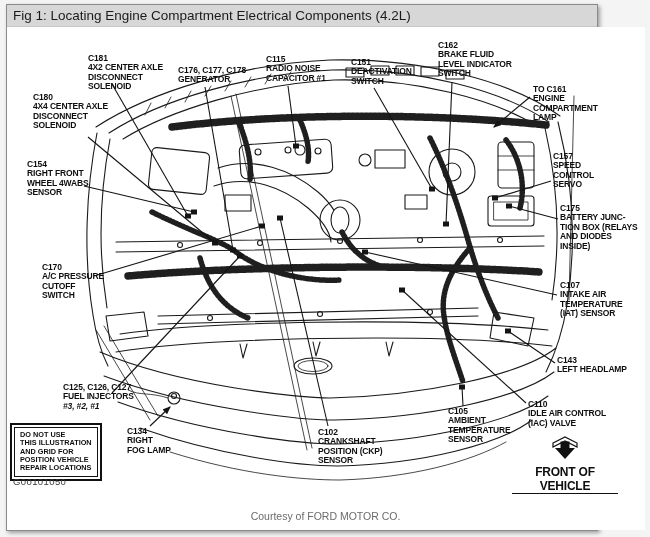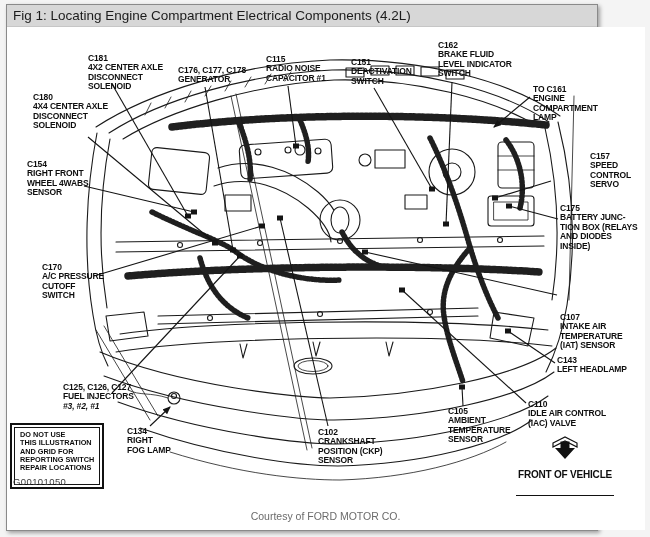--- a/index.html
+++ b/index.html
@@ -10,26 +10,26 @@
   #titlebar{height:22px;background:#d7d7d7;display:flex;align-items:center;
             padding:0 6px;font-size:13.5px;color:#1b1b1b;border-bottom:1px solid #c6c6c6}
   #content{position:relative;width:638px;height:503px;background:#fff;overflow:hidden}
   #diagram-svg{position:absolute;left:0;top:0;display:block}
   #callout-layer{position:absolute;left:0;top:0;width:100%;height:100%}
   .callout{position:absolute;font-size:8.5px;font-weight:bold;line-height:9.4px;
            letter-spacing:-.15px;color:#0e0e0e;white-space:nowrap}
   .leader{stroke:#141414;stroke-width:1.1;fill:none}
   #notice-box{position:absolute;left:7px;top:400px;background:#fff;color:#0e0e0e;
               border:1px solid #111;outline:2px solid #111;outline-offset:2px;
-              padding:3px 5px 12px;font-size:7.3px;font-weight:bold;line-height:8.3px}
+              padding:3px 5px 4px;font-size:7.3px;font-weight:bold;line-height:8.3px}
   #figure-code{position:absolute;left:6px;top:449px;font-size:9.5px;color:#3a3a3a;letter-spacing:.4px}
   #credit{position:absolute;left:0;right:1px;bottom:8px;text-align:center;font-size:10.5px;color:#6b6b6b}
   #front-marker{position:absolute;left:505px;top:409px;width:106px;text-align:center}
-  #front-label{display:inline-block;font-size:10px;font-weight:bold;letter-spacing:-.2px;
-               color:#0e0e0e;border-bottom:1.6px solid #111;padding:1px 2px 15px}
+  #front-label{display:inline-block;font-size:12px;font-weight:bold;letter-spacing:-.2px;
+               color:#0e0e0e;border-bottom:1.6px solid #111;padding:1px 2px 0}
   .art{fill:none;stroke:#1a1a1a;stroke-width:1.1;stroke-linecap:round;stroke-linejoin:round}
   .tube{fill:none;stroke:#1f1f1f;stroke-width:5.5;stroke-dasharray:1.8 1.9}
   .band{fill:none;stroke:#1f1f1f;stroke-width:7.5;stroke-dasharray:2 2.4}
   .thin{stroke-width:.8}
 </style>
 </head>
 <body>
 
 <div id="frame">
   <div id="titlebar">
@@ -196,34 +196,34 @@
           <div>BRAKE FLUID</div>
           <div>LEVEL INDICATOR</div>
           <div>SWITCH</div>
         </div>
         <div class="callout" style="left: 526px; top: 58px;">
           <div>TO C161</div>
           <div>ENGINE</div>
           <div>COMPARTMENT</div>
           <div>LAMP</div>
         </div>
-        <div class="callout" style="left: 546px; top: 125px; margin-left: 37px;">
+        <div class="callout" style="left: 546px; top: 125px;">
           <div>C157</div>
           <div>SPEED</div>
           <div>CONTROL</div>
           <div>SERVO</div>
         </div>
         <div class="callout" style="left: 553px; top: 177px;">
           <div>C175</div>
           <div>BATTERY JUNC-</div>
           <div>TION BOX (RELAYS</div>
           <div>AND DIODES</div>
           <div>INSIDE)</div>
         </div>
-        <div class="callout" style="left: 553px; top: 254px; margin-top: 32px;">
+        <div class="callout" style="left: 553px; top: 254px;">
           <div>C107</div>
           <div>INTAKE AIR</div>
           <div>TEMPERATURE</div>
           <div>(IAT) SENSOR</div>
         </div>
         <div class="callout" style="left: 550px; top: 329px;">
           <div>C143</div>
           <div>LEFT HEADLAMP</div>
         </div>
         <div class="callout" style="left: 521px; top: 373px;">
@@ -264,21 +264,21 @@
           <div>RIGHT FRONT</div>
           <div>WHEEL 4WABS</div>
           <div>SENSOR</div>
         </div>
       </div>
 
     <div id="notice-box">
         <div>DO NOT USE</div>
         <div>THIS  ILLUSTRATION</div>
         <div>AND GRID FOR</div>
-        <div>REPORTING SWITCH</div>
+        <div>POSITION VEHICLE</div>
         <div>REPAIR  LOCATIONS</div>
       </div>
 
     <div id="figure-code">G00101050</div>
 
     <div id="front-marker">
       <svg width="26" height="24" viewBox="0 0 26 24">
         <path d="M1,7 L13,1 L25,7 L25,11 L13,5 L1,11 Z" fill="#fff" stroke="#111" stroke-width="1.2"></path>
         <path d="M13,23 L3,12 L8.5,12 L8.5,5.5 L17.5,5.5 L17.5,12 L23,12 Z" fill="#111"></path>
       </svg>

